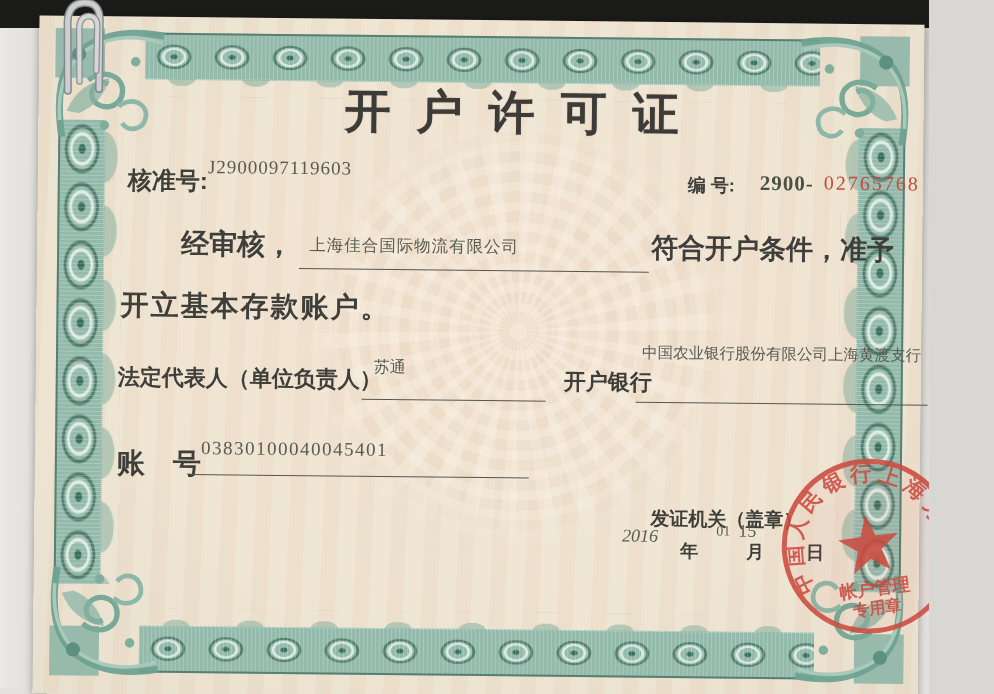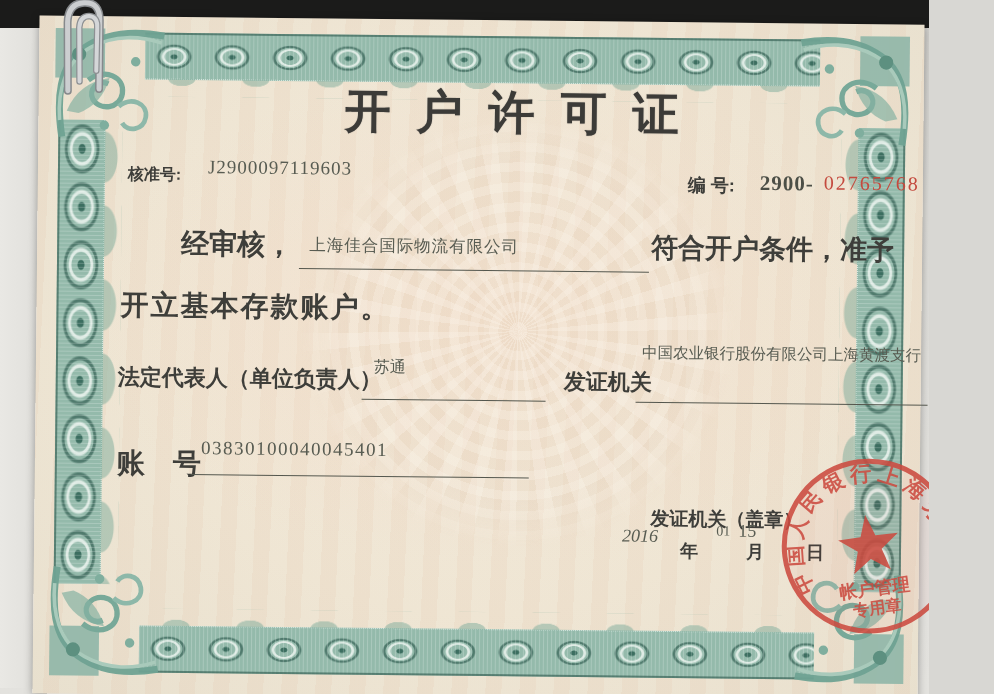--- a/index.html
+++ b/index.html
@@ -162,38 +162,38 @@
         <circle cx="22" cy="24" r="6" fill="#5d9080"></circle>
         <circle cx="70" cy="30" r="4" fill="#7fae9e"></circle>
         <circle cx="44" cy="84" r="4" fill="#7fae9e"></circle>
       </svg>
     </div>
 
     <div class="rosette"></div>
 
     <div class="t title">开户许可证</div>
 
-    <span class="t hei" style="left:90px;top:148px;font-size:16px;">核准号:</span>
+    <span class="t hei" style="left:90px;top:148px;font-size:24px;">核准号:</span>
     <span class="t song fill" style="left:170px;top:139px;font-size:19px;letter-spacing:1px;">J2900097119603</span>
 
     <span class="t hei" style="left:650px;top:151px;font-size:18px;">编 号:</span>
     <span class="t song" style="left:722px;top:148px;font-size:21px;color:#4c4f47;letter-spacing:1px;font-weight:bold;">2900-</span>
     <span class="t song red-num" style="left:786px;top:148px;font-size:20px;letter-spacing:2px;">02765768</span>
 
     <span class="t hei" style="left:144px;top:208px;font-size:28px;">经审核，</span>
     <span class="t song fill" style="left:272px;top:216px;font-size:16.5px;letter-spacing:1px;">上海佳合国际物流有限公司</span>
     <div class="underline" style="left:262px;top:250px;width:350px;"></div>
     <span class="t hei" style="left:614px;top:208px;font-size:27px;">符合开户条件，准予</span>
     <span class="t hei" style="left:84px;top:270px;font-size:28px;letter-spacing:2px;">开立基本存款账户。</span>
 
     <span class="t hei" style="left:82px;top:346px;font-size:22px;">法定代表人（单位负责人）</span>
     <span class="t song fill" style="left:338px;top:338px;font-size:16px;">苏通</span>
     <div class="underline" style="left:326px;top:380px;width:184px;"></div>
 
-    <span class="t hei" style="left:528px;top:346px;font-size:22px;">发证机关</span>
+    <span class="t hei" style="left:528px;top:346px;font-size:22px;">开户银行</span>
     <span class="t song fill bank-val" style="left:606px;top:320px;font-size:15.5px;">中国农业银行股份有限公司上海黄渡支行</span>
     <div class="underline" style="left:600px;top:380px;width:292px;"></div>
 
     <span class="t hei" style="left:82px;top:428px;font-size:28px;">账　号</span>
     <span class="t song fill" style="left:166px;top:420px;font-size:19px;letter-spacing:1.5px;">03830100040045401</span>
     <div class="underline" style="left:156px;top:457px;width:338px;"></div>
 
     <span class="t hei" style="left:616px;top:484px;font-size:19px;">发证机关（盖章）</span>
     <span class="t song fill" style="left:588px;top:504px;font-size:18px;font-style:italic;">2016</span>
     <span class="t hei" style="left:646px;top:517px;font-size:18px;">年</span>

